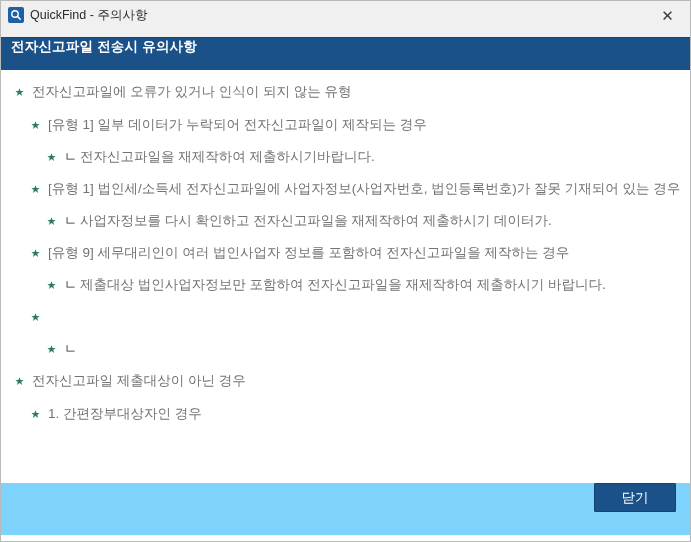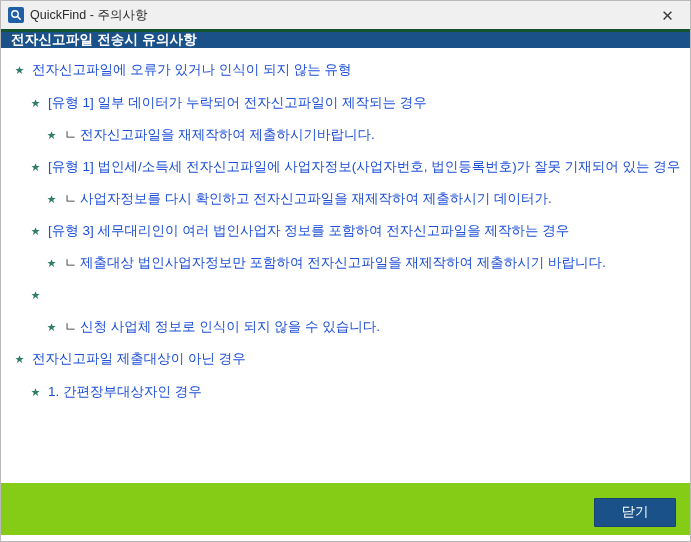--- a/index.html
+++ b/index.html
@@ -20,24 +20,24 @@
     border: 1px solid #b9b9b9;
     background: #ffffff;
     display: flex;
     flex-direction: column;
     position: relative;
   }
   
   .titlebar {
     height: 28px;
     background: #f0f0f0;
-    border-bottom: 3px solid #14532d;
+    border-bottom: 1px solid #14532d;
     display: flex;
     align-items: center;
-    padding: 0 0 0 7px;
+    padding: 0 0 8px 7px;
     flex: none;
   }
   .app-icon {
     width: 16px;
     height: 16px;
     background: #1f5fa8;
     border-radius: 2px;
     display: flex;
     align-items: center;
     justify-content: center;
@@ -58,24 +58,24 @@
     align-items: center;
     justify-content: center;
     color: #3a3a3a;
     font-size: 15px;
     line-height: 1;
     cursor: pointer;
   }
 
   
   .header-band {
-    height: 16px;
+    height: 32px;
     background: #1a5189;
     display: flex;
-    align-items: center;
+    align-items: flex-start;
     padding-left: 10px;
     flex: none;
   }
   .header-band-title {
     color: #ffffff;
     font-size: 13.5px;
     font-weight: bold;
     letter-spacing: 0.2px;
   }
 
@@ -94,44 +94,44 @@
   .bullet {
     flex: none;
     width: 14px;
     height: 14px;
     margin-top: 3px;
     margin-right: 5px;
     position: relative;
   }
   .bullet svg { display: block; }
   .txt {
-    color: #1d4ed8;
+    color: #737373;
     font-size: 13.5px;
     white-space: nowrap;
   }
   .lvl0 { margin-left: 0px;  margin-bottom: 16px; }
   .lvl1 { margin-left: 16px; margin-bottom: 15px; }
   .lvl2 { margin-left: 32px; margin-bottom: 15px; }
   .sub-prefix {
     display: inline-block;
     margin-right: 3px;
     color: #1b1b1b;
     font-size: 13px;
   }
   .pad-indent { padding-left: 11px; }
 
   
   .footer {
     flex: none;
     height: 58px;
     display: flex;
-    align-items: center;
+    align-items: flex-start;
     justify-content: flex-end;
     padding-right: 14px;
-    background: #84cc16;
+    background: #7dd3fc;
   }
   .close-action-btn {
     min-width: 82px;
     height: 29px;
     background: #1a5189;
     color: #ffffff;
     border: 1px solid #16426f;
     font-size: 13.5px;
     font-family: "Liberation Sans", sans-serif;
     cursor: pointer;
@@ -209,21 +209,21 @@
           </span>
           <span class="sub-prefix">ㄴ</span>
           <span class="txt">사업자정보를 다시 확인하고 전자신고파일을 재제작하여 제출하시기 데이터가.</span>
         </div>
         <div class="row lvl1">
           <span class="bullet">
             <svg width="13" height="13" viewBox="0 0 13 13">
               <path d="M6.5 1.2 L7.6 4.0 L10.6 4.0 L8.2 5.9 L9.2 8.9 L6.5 7.1 L3.8 8.9 L4.8 5.9 L2.4 4.0 L5.4 4.0 Z" fill="#2e7d6b"></path>
             </svg>
           </span>
-          <span class="txt">[유형 3] 세무대리인이 여러 법인사업자 정보를 포함하여 전자신고파일을 제작하는 경우</span>
+          <span class="txt">[유형 9] 세무대리인이 여러 법인사업자 정보를 포함하여 전자신고파일을 제작하는 경우</span>
         </div>
         <div class="row lvl2">
           <span class="bullet">
             <svg width="13" height="13" viewBox="0 0 13 13">
               <path d="M6.5 1.2 L7.6 4.0 L10.6 4.0 L8.2 5.9 L9.2 8.9 L6.5 7.1 L3.8 8.9 L4.8 5.9 L2.4 4.0 L5.4 4.0 Z" fill="#2e7d6b"></path>
             </svg>
           </span>
           <span class="sub-prefix">ㄴ</span>
           <span class="txt">제출대상 법인사업자정보만 포함하여 전자신고파일을 재제작하여 제출하시기 바랍니다.</span>
         </div>
@@ -234,21 +234,20 @@
             </svg>
           </span>
         </div>
         <div class="row lvl2">
           <span class="bullet">
             <svg width="13" height="13" viewBox="0 0 13 13">
               <path d="M6.5 1.2 L7.6 4.0 L10.6 4.0 L8.2 5.9 L9.2 8.9 L6.5 7.1 L3.8 8.9 L4.8 5.9 L2.4 4.0 L5.4 4.0 Z" fill="#2e7d6b"></path>
             </svg>
           </span>
           <span class="sub-prefix">ㄴ</span>
-          <span class="txt">신청 사업체 정보로 인식이 되지 않을 수 있습니다.</span>
         </div>
         <div class="row lvl0">
           <span class="bullet">
             <svg width="13" height="13" viewBox="0 0 13 13">
               <path d="M6.5 1.2 L7.6 4.0 L10.6 4.0 L8.2 5.9 L9.2 8.9 L6.5 7.1 L3.8 8.9 L4.8 5.9 L2.4 4.0 L5.4 4.0 Z" fill="#2e7d6b"></path>
             </svg>
           </span>
           <span class="txt">전자신고파일 제출대상이 아닌 경우</span>
         </div>
         <div class="row lvl1">

